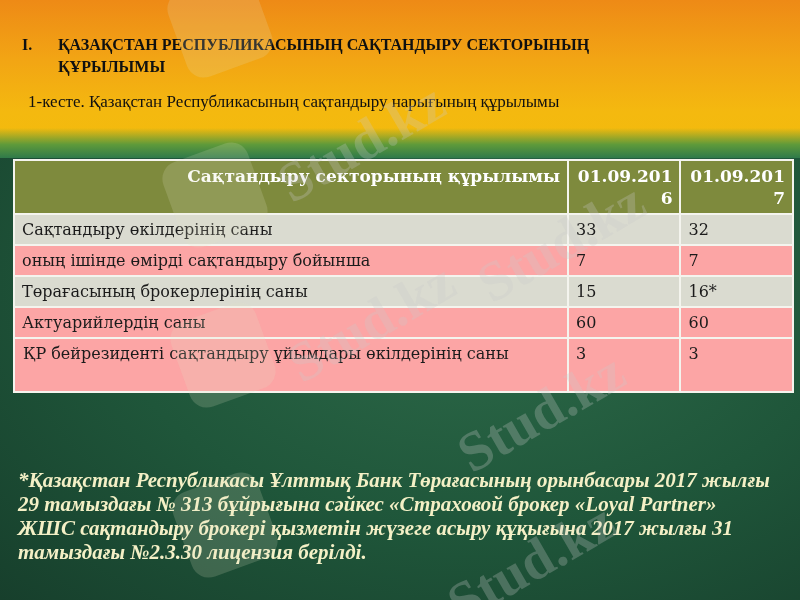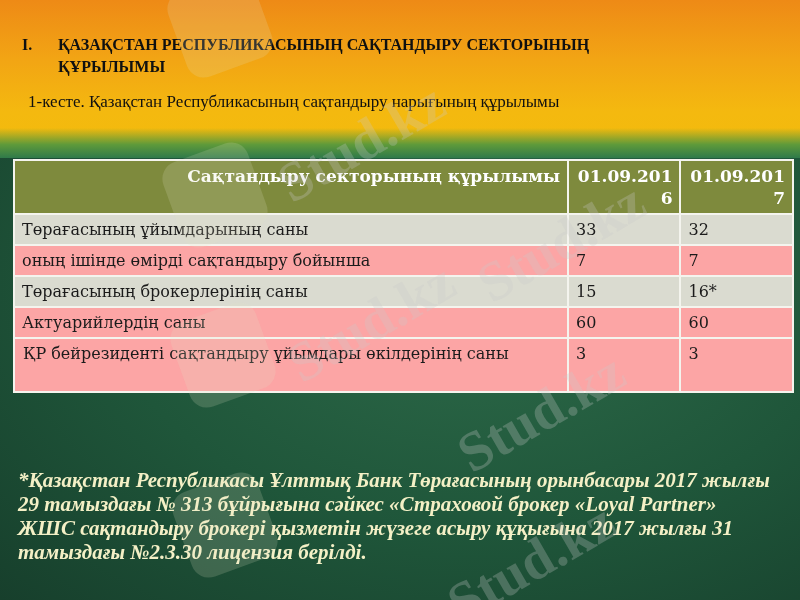--- a/index.html
+++ b/index.html
@@ -83,21 +83,21 @@
 <table class="data">
   <thead>
     <tr>
       <th class="c1">Сақтандыру секторының құрылымы</th>
       <th class="c2"><span style="word-break:break-all;">01.09.2016</span></th>
       <th class="c3"><span style="word-break:break-all;">01.09.2017</span></th>
     </tr>
   </thead>
   <tbody>
     <tr class="odd">
-      <td>Төрағасының ұйымдарының саны</td>
+      <td>Сақтандыру өкілдерінің саны</td>
       <td>33</td>
       <td>32</td>
     </tr>
     <tr class="even">
       <td>оның ішінде өмірді сақтандыру бойынша</td>
       <td>7</td>
       <td>7</td>
     </tr>
     <tr class="odd">
       <td>Төрағасының брокерлерінің саны</td>

